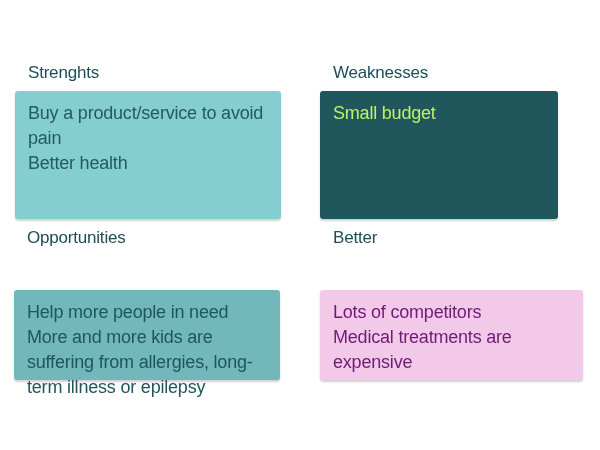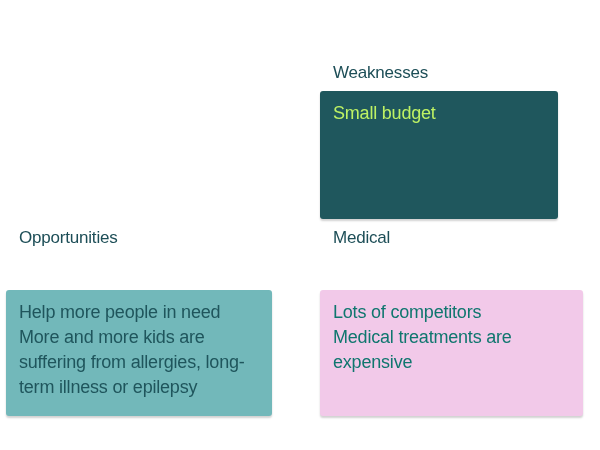--- a/index.html
+++ b/index.html
@@ -32,50 +32,55 @@
     padding: 10px 13px;
     font-size: 18px;
     line-height: 25px;
     letter-spacing: -0.2px;
     white-space: pre-line;
     box-shadow: 0 2px 2px rgba(0,0,0,0.18);
   }
   
   #q-strengths     { left: 15px;  top: 64px;  width: 266px; }
   #q-weaknesses    { left: 320px; top: 64px;  width: 238px; }
-  #q-opportunities { left: 6px;  top: 229px; width: 266px; }
+  #q-opportunities { left: 14px;  top: 229px; width: 266px; }
   #q-threats       { left: 320px; top: 229px; width: 263px; }
 
   #q-strengths .q-box,
   #q-weaknesses .q-box { height: 128px; }
   #q-opportunities .q-box,
-  #q-threats .q-box { height: 126px; margin-top: 44px; }
+  #q-threats .q-box { height: 90px; margin-top: 44px; }
 
   
   .box-strengths     { background: #84cdd1; color: #235b60; }
   .box-weaknesses    { background: #1f575d; color: #bef264; }
   .box-opportunities { background: #72b8ba; color: #1f555c; }
-  .box-threats       { background: #f2c9e9; color: #0f766e; }
+  .box-threats       { background: #f2c9e9; color: #701a75; }
 </style>
 </head>
 <body>
 
 <div class="canvas">
 
+  <section class="quadrant" id="q-strengths">
+    <h2 class="q-heading">Strenghts</h2>
+    <div class="q-box box-strengths">Buy a product/service to avoid pain
+Better health</div>
+  </section>
 
   <section class="quadrant" id="q-weaknesses">
     <h2 class="q-heading">Weaknesses</h2>
     <div class="q-box box-weaknesses">Small budget</div>
   </section>
 
   <section class="quadrant" id="q-opportunities">
     <h2 class="q-heading">Opportunities</h2>
     <div class="q-box box-opportunities">Help more people in need
 More and more kids are suffering from allergies, long-term illness or epilepsy</div>
   </section>
 
   <section class="quadrant" id="q-threats">
-    <h2 class="q-heading">Medical</h2>
+    <h2 class="q-heading">Better</h2>
     <div class="q-box box-threats">Lots of competitors
 Medical treatments are expensive</div>
   </section>
 
 </div>
 
 </body></html>

